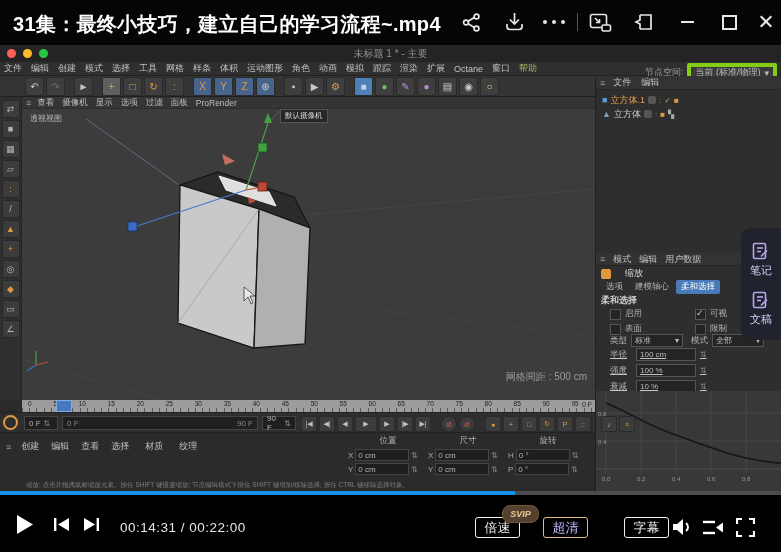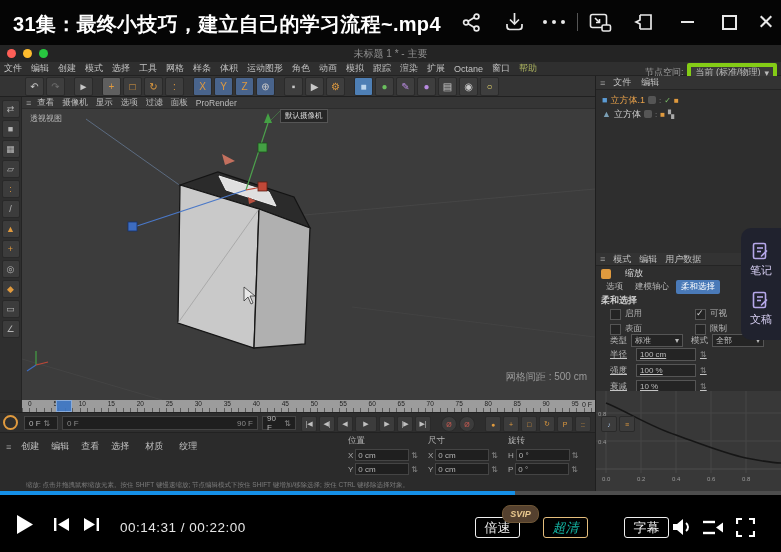--- a/index.html
+++ b/index.html
@@ -98,21 +98,21 @@
   .tr-btn{width:14px;height:14px;margin:0 1px;background:#3c3c3c;border:1px solid #2a2a2a;border-radius:2px;
           display:flex;align-items:center;justify-content:center;font-size:7px;color:#c0c0c0;flex:none;}
   .tr-big{width:20px;} .tr-red{color:#d05b52;border-radius:50%;} .tr-or{color:#e09a3e;} .tr-bl{color:#9ab2d0;}
   .tr-gap{width:6px;background:transparent;border:none;}
   .clock-ic{position:absolute;left:3px;top:2px;width:15px;height:15px;border:2px solid #e09a3e;border-radius:50%;box-sizing:border-box;}
 
   #matband{left:0;top:387px;width:595px;height:48px;background:#2b2b2b;border-top:1px solid #222;}
   .mat-menus{position:absolute;left:6px;top:3px;display:flex;gap:10px;align-items:center;}
   .coords{position:absolute;left:348px;top:2px;width:245px;}
   .coord-heads{display:flex;font-size:8.5px;color:#b5b5b5;}
-  .coord-heads span{width:80px;}
+  .coord-heads span{width:80px;text-align:center;}
   .coord-cells{display:grid;grid-template-columns:80px 80px 80px;row-gap:2px;margin-top:2px;}
   .ccell{display:flex;align-items:center;gap:2px;font-size:8px;color:#a8a8a8;}
   .cbox{background:#1f1f1f;border:1px solid #444;color:#b5b5b5;font-size:8px;height:10px;width:48px;display:flex;align-items:center;padding:0 2px;}
 
   #statusrow{left:0;top:435px;width:595px;height:11px;background:#2b2b2b;color:#7d7d7d;font-size:6.5px;
              display:flex;align-items:center;padding-left:26px;box-sizing:border-box;white-space:nowrap;overflow:hidden;}
 
   
   #subtitle{left:0;top:458px;width:781px;text-align:center;font-size:17.5px;font-weight:bold;color:#fff;
             text-shadow:-1.5px 0 #000,1.5px 0 #000,0 -1.5px #000,0 1.5px #000,1px 1px #000,-1px -1px #000;letter-spacing:1px;}
@@ -122,21 +122,21 @@
   #sidepanel{right:0;top:228px;width:40px;height:112px;background:#20222e;border-radius:10px 0 0 10px;
              display:flex;flex-direction:column;align-items:center;justify-content:center;gap:10px;}
   .side-btn{display:flex;flex-direction:column;align-items:center;gap:2px;}
   .side-btn span{color:#d6cef2;font-size:11px;}
 
   
   #controls{left:0;top:495px;width:781px;height:57px;background:#000;}
   .time{left:120px;top:25px;font-size:13.5px;color:#e6e6e6;letter-spacing:.5px;}
   .pbtn{border:1.5px solid #f0f0f0;border-radius:3px;width:45px;height:21px;display:flex;align-items:center;justify-content:center;
         font-size:13px;color:#f0f0f0;background:transparent;box-sizing:border-box;}
-  .gold{border-color:#e5be7d;color:#14b8a6;font-style:italic;}
+  .gold{border-color:#e5be7d;color:#c4b5fd;}
   .badge{left:502px;top:10px;width:35px;height:16px;background:#55412f;border:1px solid #6e5636;border-radius:8px;
          color:#eac98f;font-size:9px;font-weight:bold;font-style:italic;display:flex;align-items:center;justify-content:center;}
   svg{display:block;}
 </style>
 </head>
 <body>
 
 <div id="stage">
 
   <div id="titlebar" class="abs">

